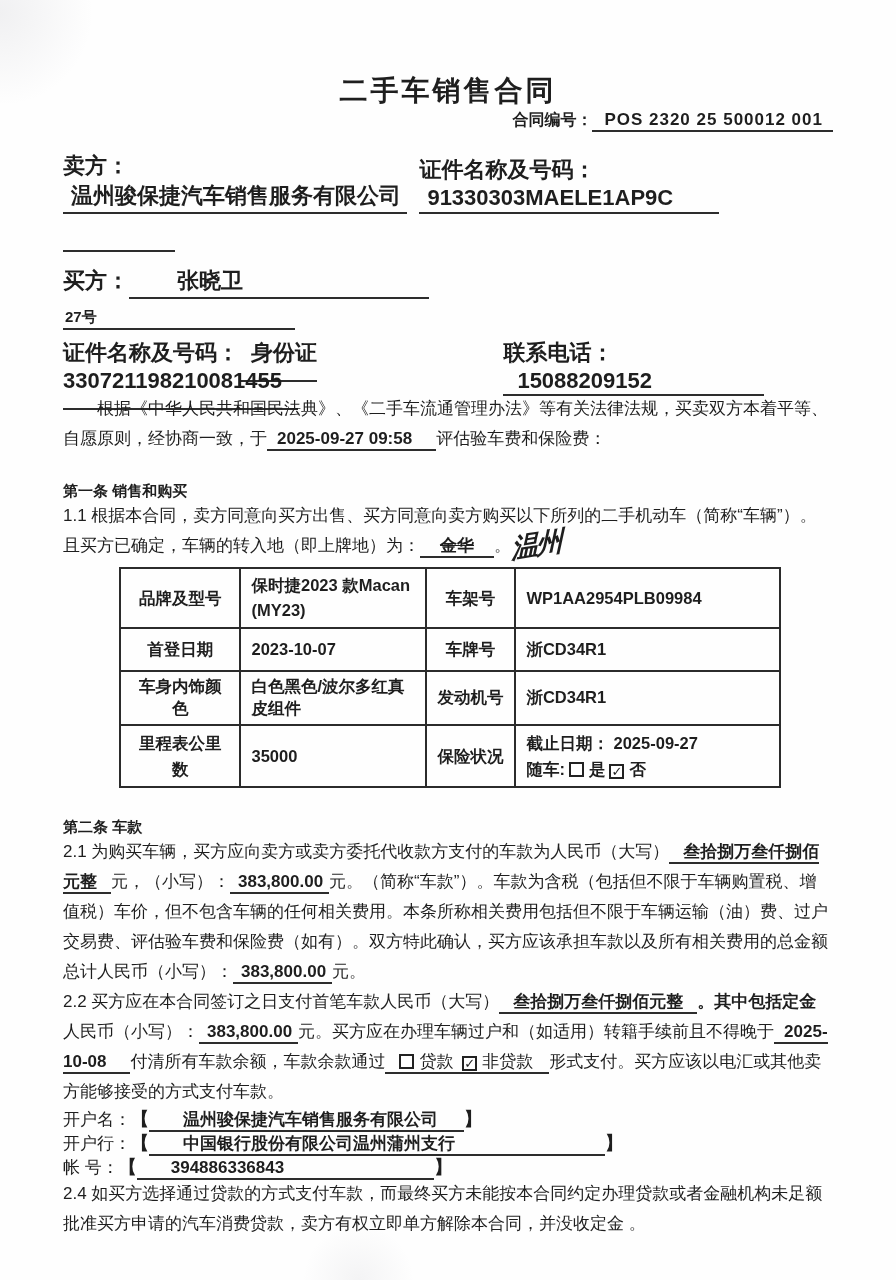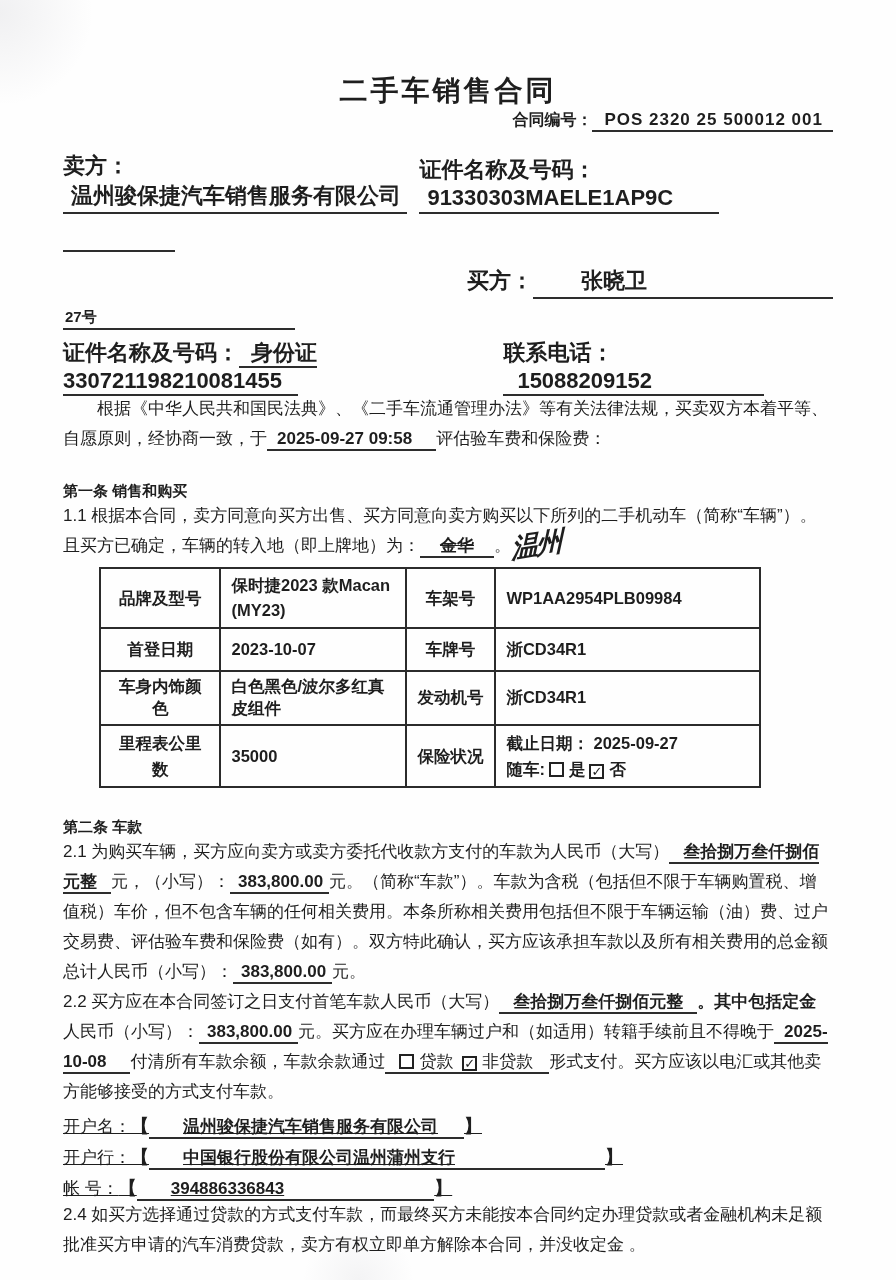--- a/index.html
+++ b/index.html
@@ -31,41 +31,41 @@
   }
   .contract-no-row .num{letter-spacing:1px;padding:0 10px 1px 12px;font-size:17px;}
   .u{border-bottom:2px solid var(--line);}
   .b{font-weight:700;}
   .flexrow{display:flex;justify-content:space-between;align-items:flex-end;font-size:22px;}
   .row-seller{margin-top:20px;}
   .fill{display:inline-block;padding:0 6px 1px 8px;}
   .seller-fill{min-width:336px;}
   .seller-cert-fill{min-width:228px;padding-right:46px;}
   .blank-line{width:112px;height:24px;border-bottom:2px solid var(--line);margin-top:14px;}
-  .row-buyer{margin-top:14px;flex-direction:column;}
+  .row-buyer{margin-top:14px;}
   .buyer-fill{min-width:300px;padding-left:48px;}
   .addr2-line{margin-top:9px;font-size:15px;}
   .addr2-fill{display:inline-block;min-width:232px;padding:0 4px 1px 2px;}
   .row-cert{margin-top:8px;}
-  .buyer-cert-fill{padding:0 16px 1px 12px;}
+  .buyer-cert-fill{padding:0 16px 15px 12px;}
   .phone-fill{padding:0 112px 1px 14px;}
   p.body{margin:0;font-size:17px;line-height:30px;color:var(--ink);font-weight:400;}
   .preamble{margin-top:32px;text-indent:2em;}
   .sec-head{margin:0;font-size:15px;font-weight:700;}
   .s1-head{margin-top:28px;}
   .c11{margin-top:6px;}
   .blank-val{padding:0 20px 1px 20px;}
   .strike{text-decoration:line-through;}
   .handwritten{
     display:inline-block;font-size:27px;font-weight:700;font-style:italic;
     transform:rotate(-9deg) skewX(-8deg) translateY(3px);
     letter-spacing:-2px;line-height:0;position:relative;z-index:3;
   }
   table.veh{
-    border-collapse:collapse;margin:6px 0 0 36px;width:662px;
+    border-collapse:collapse;margin:6px 0 0 56px;width:662px;
     font-size:16.5px;
     padding-left:27px;
   }
   table.veh td{
     border:2.5px solid #2b2b2b;padding:4px 10px;vertical-align:middle;font-weight:700;
   }
   td.lab{text-align:center;width:121px;padding:4px 6px;}
   td.val1{width:186px;}
   td.lab2{text-align:center;width:90px;padding:4px 4px;}
   td.val2{width:265px;}
@@ -79,21 +79,21 @@
   }
   .cb .check{position:relative;top:-1px;}
   .s2-head{margin-top:30px;}
   .c21{margin-top:7px;}
   .c22{margin-top:2px;}
   .amount-cn{padding:0 14px 1px 14px;}
   .amount-num{padding:0 6px 1px 8px;}
   .date-fill{padding:0 24px 1px 10px;}
   .cb-blank{padding:0 16px 1px 10px;white-space:nowrap;}
   .c23{margin-top:2px;}
-  .acct-line{margin-top:7px;font-size:17px;text-decoration:underline;}
+  .acct-line{font-size:17px;}
   .acct-label{font-weight:400;}
   .acct-name-fill{padding:0 26px 1px 34px;}
   .acct-bank-fill{padding:0 150px 1px 34px;}
   .acct-no-fill{padding:0 150px 1px 34px;}
   .bracket{font-weight:700;font-size:18px;}
   .c24{margin-top:7px;}
 </style>
 </head>
 <body>
 

